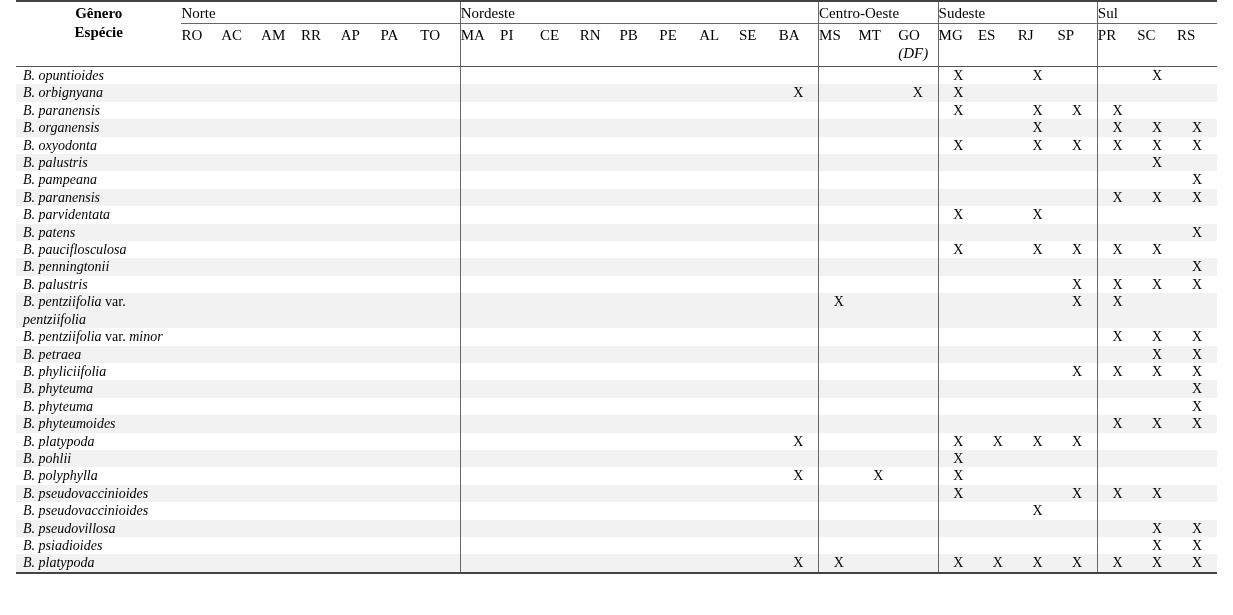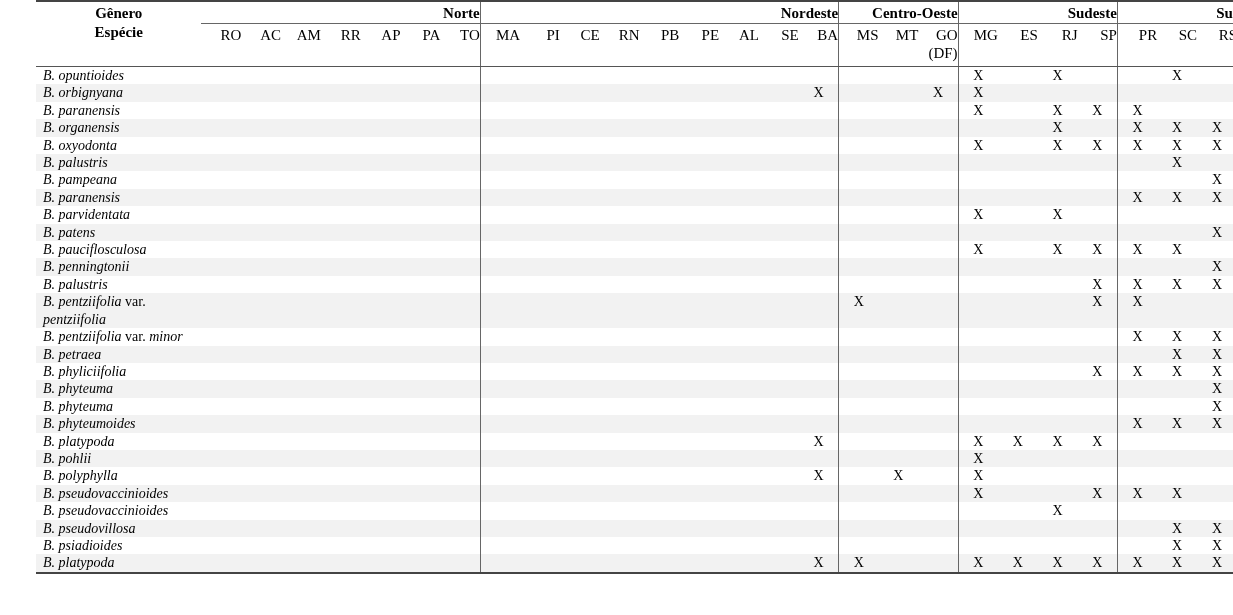--- a/index.html
+++ b/index.html
@@ -13,21 +13,20 @@
     font-family: "Liberation Serif", "DejaVu Serif", serif;
     color: #000000;
     overflow: hidden;
   }
 
   .sheet {
     position: relative;
     width: 1233px;
     height: 615px;
     box-sizing: border-box;
-    padding-left: 20px;
   }
 
   table.dist {
     border-collapse: collapse;
     table-layout: fixed;
     width: 1201px;
     margin-left: 16px;
     font-size: 13.5px;
   }
 
@@ -43,39 +42,39 @@
     font-weight: bold;
     font-size: 15px;
     padding: 2px 0 0 0;
     line-height: 1.28;
     border-bottom: 1.2px solid #555;
   }
   th.corner .l1 { display: block; }
   th.corner .l2 { display: block; }
 
   th.region {
-    text-align: right;
-    font-weight: bold;
+    text-align: left;
+    font-weight: normal;
     font-size: 15px;
     padding: 2px 0 1px 0;
     border-bottom: 1.1px solid #666;
     line-height: 1.2;
   }
 
   th.state {
-    text-align: right;
+    text-align: left;
     font-weight: normal;
     font-size: 15px;
     padding: 2px 0 0 0;
     vertical-align: top;
     line-height: 1.22;
     border-bottom: 1.2px solid #555;
     height: 40px;
   }
-  th.state .sub { display: block; }
+  th.state .sub { display: block; font-style: italic; }
 
   
   .gsep-l { border-left: 1.1px solid #666; }
 
   
   tbody td {
     padding: 0;
     height: 17.4px;
     line-height: 17.4px;
     font-size: 14px;

